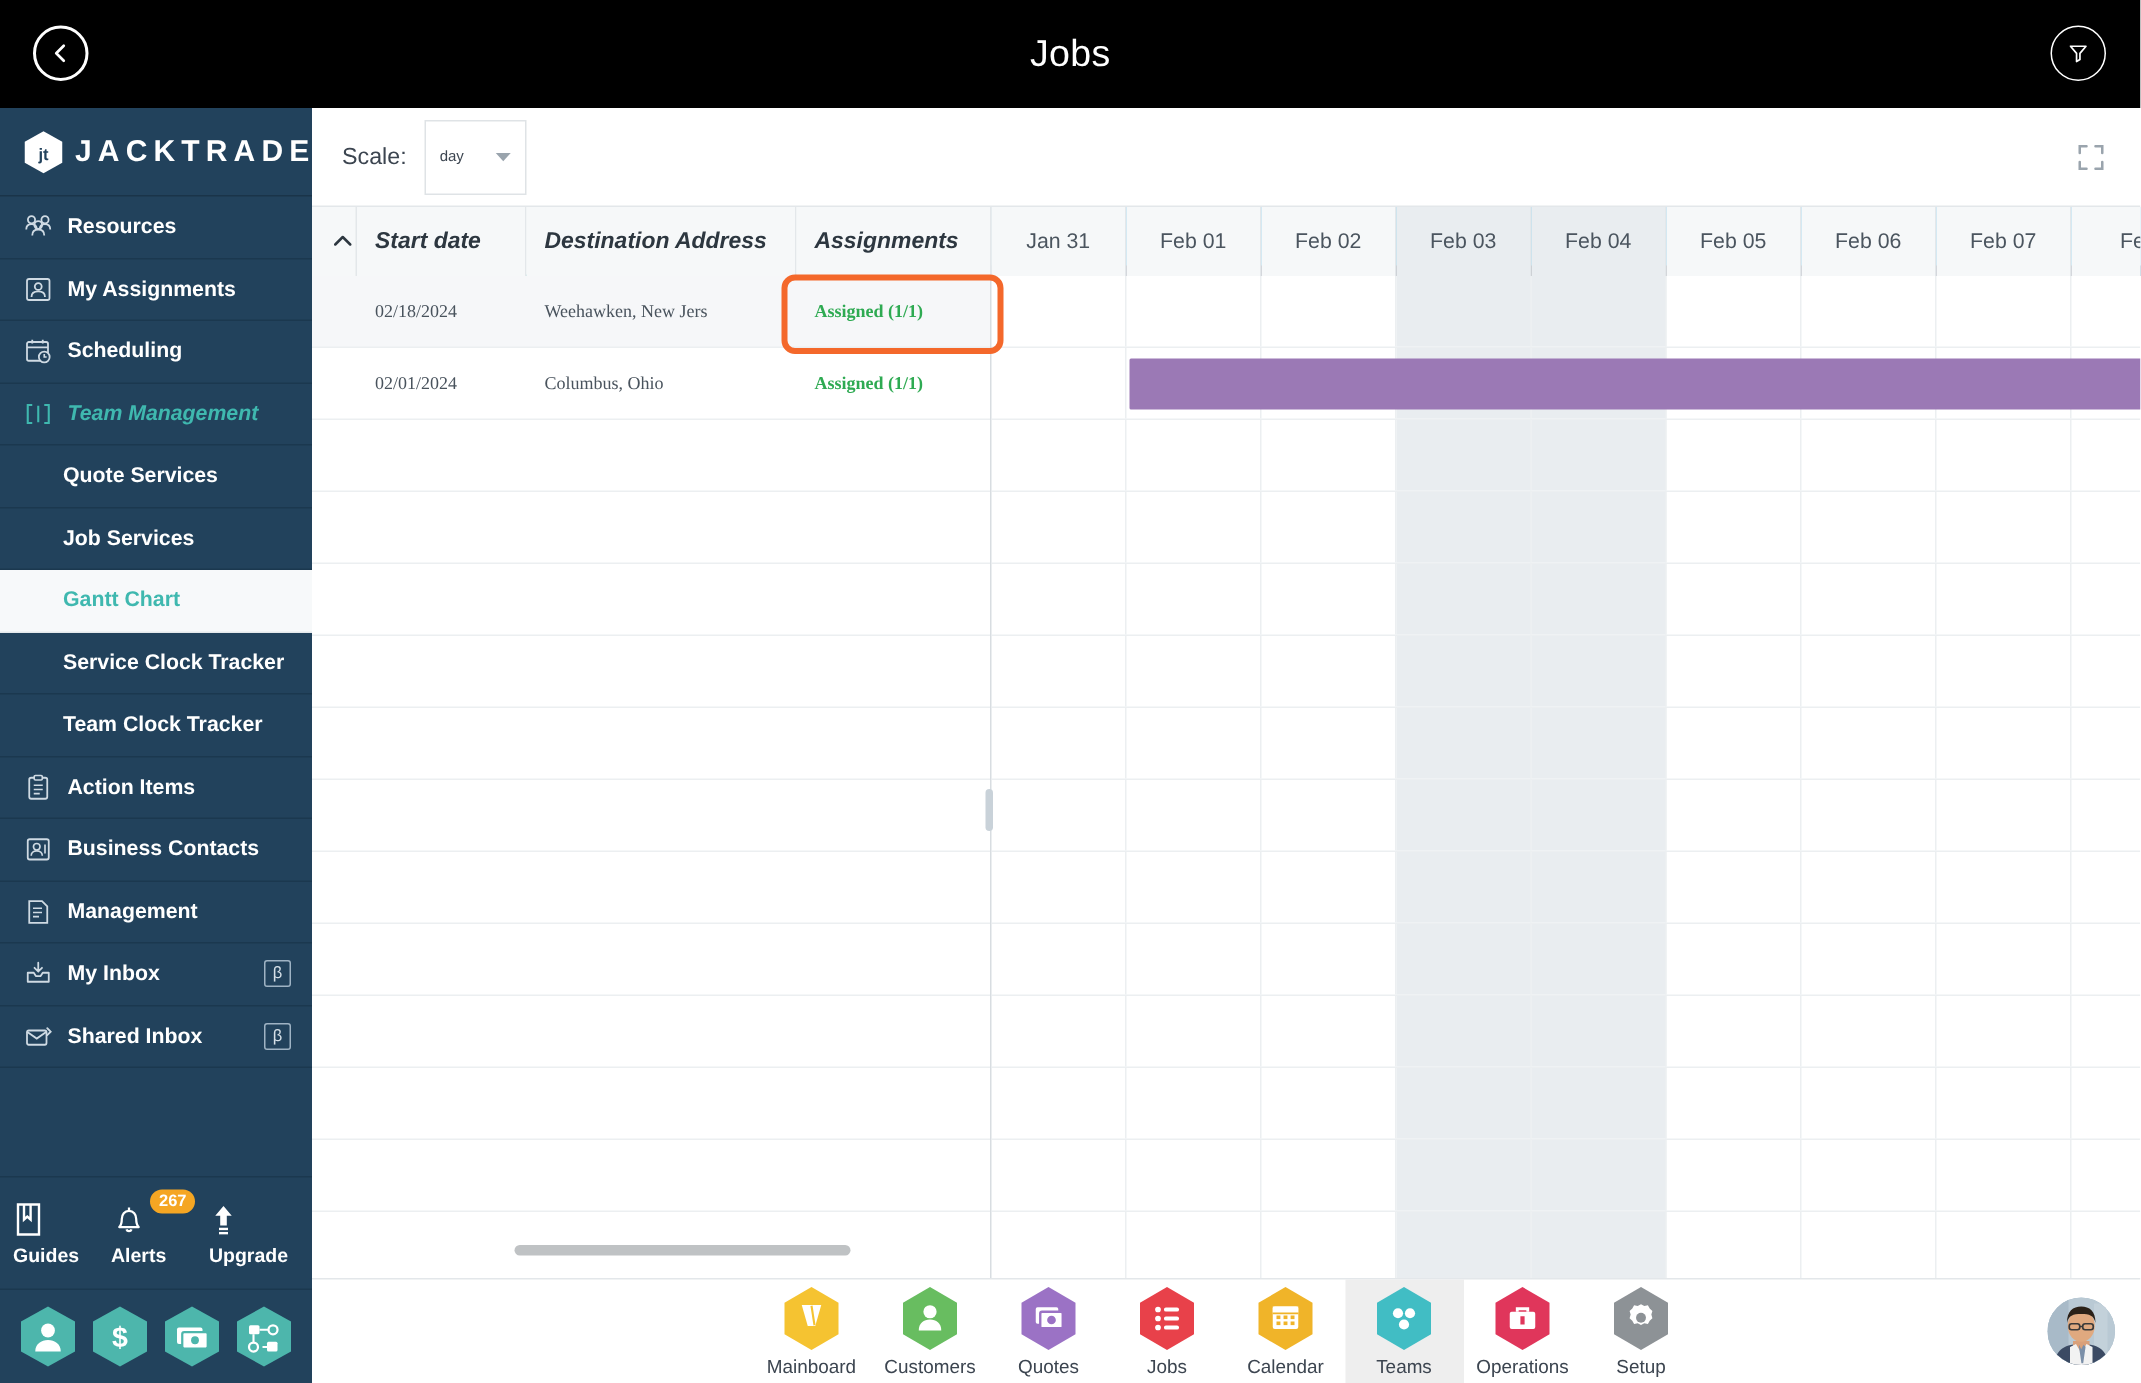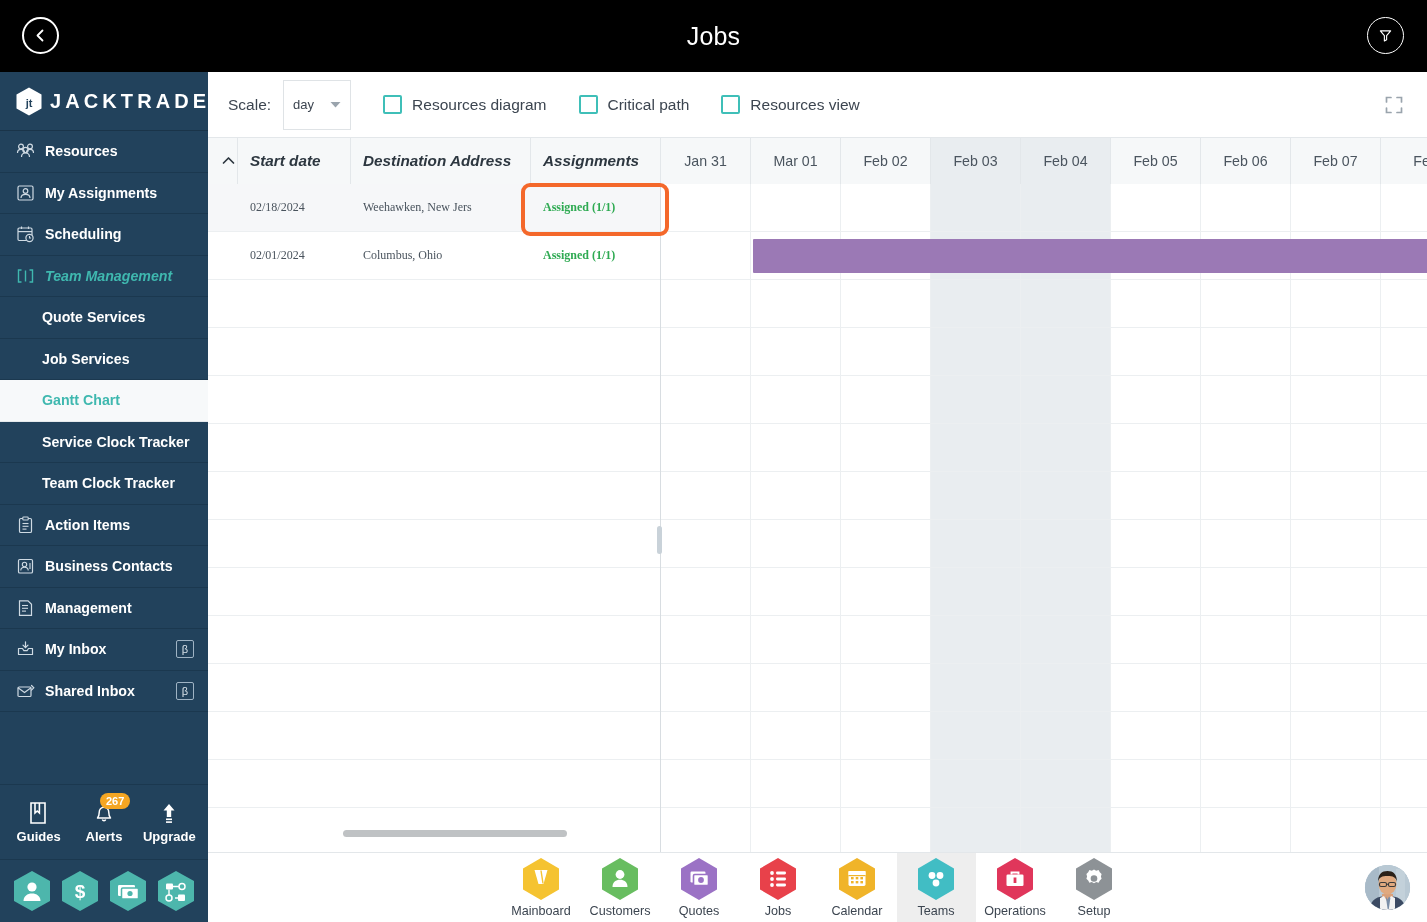--- a/index.html
+++ b/index.html
@@ -67,21 +67,21 @@
     width: 18px; height: 18px; border: 1px solid #9fb3c4; border-radius: 2px;
     color: #d6e0e8; font-size: 11px; display: flex; align-items: center;
     justify-content: center; font-weight: normal;
   }
 
   .sb-tools {
     flex: 0 0 auto; height: 76px; display: flex; align-items: center;
     justify-content: space-around; border-top: 1px solid #1b384f;
     border-bottom: 1px solid #1b384f; padding: 0 6px;
   }
-  .sb-tool { display: flex; flex-direction: column; align-items: center;
+  .sb-tool { display: flex; flex-direction: column; 
              cursor: pointer; position: relative; width: 60px; }
   .sb-tool .tl { color:#ffffff; font-size: 13px; margin-top: 4px; font-weight:600;}
   .badge {
     position: absolute; top: -8px; left: 26px; background: #f5a623;
     color: #ffffff; font-size: 11px; font-weight: bold; border-radius: 9px;
     padding: 1px 6px; line-height: 14px;
   }
   .sb-hexrow { flex: 0 0 auto; height: 62px; display: flex;
                align-items: center; justify-content: space-around; padding: 0 8px; }
   .hex-sm { width: 38px; height: 42px; cursor: pointer; }
@@ -91,21 +91,21 @@
     position: absolute; left: 208px; top: 72px; width: 1219px; height: 66px;
     background: #ffffff; display: flex; align-items: center; padding-left: 20px;
     border-bottom: 1px solid #e3e7ea;
   }
   .scale-lbl { font-size: 15.5px; color: #3c4550; margin-right: 12px; }
   .scale-sel {
     width: 68px; height: 50px; border: 1px solid #dfe3e6; background:#fff;
     display: flex; align-items: center; justify-content: space-between;
     padding: 0 9px; cursor: pointer;
   }
-  .scale-sel .v { font-size: 13px; color: #3c4550; }
+  .scale-sel .v { font-size: 10px; color: #3c4550; }
   .cb-group { display: flex; align-items: center; margin-left: 32px; cursor: pointer; }
   .cb {
     width: 19px; height: 19px; border: 2px solid #3fbfb8; border-radius: 2px;
     background: #ffffff; margin-right: 10px; flex:0 0 auto;
   }
   .cb-lbl { font-size: 15.5px; color: #3c4550; }
   .fullscreen-btn { position: absolute; right: 24px; top: 24px;
                     width: 18px; height: 18px; cursor: pointer; }
 
   
@@ -400,45 +400,31 @@
   </div>
 
   <div class="toolbar">
     <span class="scale-lbl">Scale:</span>
     <div class="scale-sel">
       <span class="v">day</span>
       <svg width="11" height="7" viewBox="0 0 11 7">
         <polygon points="0.5,1 10.5,1 5.5,6.5" fill="#9aa4ad"></polygon>
       </svg>
     </div>
-    <div id="cb-list" style="display:flex;align-items:center">
-        <label class="cb-group">
-          <span class="cb"></span>
-          <span class="cb-lbl">Resources diagram</span>
-        </label>
-        <label class="cb-group">
-          <span class="cb"></span>
-          <span class="cb-lbl">Critical path</span>
-        </label>
-        <label class="cb-group">
-          <span class="cb"></span>
-          <span class="cb-lbl">Resources view</span>
-        </label>
-      </div>
     <svg class="fullscreen-btn" viewBox="0 0 18 18">
       <path d="M1.5 6 v-4.5 h4.5 M12 1.5 h4.5 v4.5 M16.5 12 v4.5 h-4.5 M6 16.5 h-4.5 v-4.5" fill="none" stroke="#9aa4ad" stroke-width="1.7" stroke-linecap="round"></path>
     </svg>
   </div>
 
   <div class="grid-wrap">
 
     <div class="tl-pane">
       <div class="tl-head" id="tl-head">
           <div class="tl-col-h">Jan 31</div>
-          <div class="tl-col-h">Mar 01</div>
+          <div class="tl-col-h">Feb 01</div>
           <div class="tl-col-h">Feb 02</div>
           <div class="tl-col-h we">Feb 03</div>
           <div class="tl-col-h we">Feb 04</div>
           <div class="tl-col-h">Feb 05</div>
           <div class="tl-col-h">Feb 06</div>
           <div class="tl-col-h">Feb 07</div>
           <div class="tl-col-h">Feb</div>
         </div>
       <div class="tl-body" id="tl-body">
         <div class="vscroll-thumb"></div>

